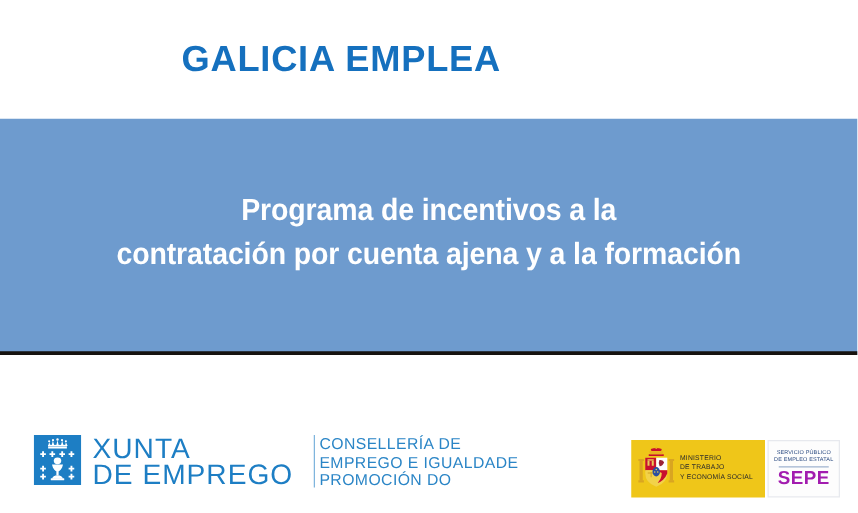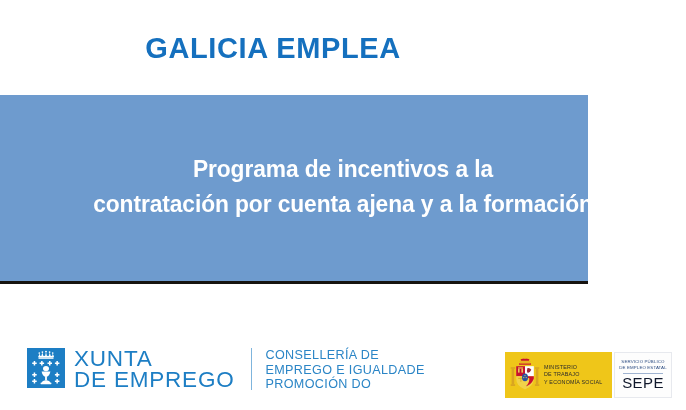--- a/index.html
+++ b/index.html
@@ -29,21 +29,21 @@
     color: #1570be;
     line-height: 34px;
     white-space: nowrap;
   }
 
   
   #banner {
     position: absolute;
     left: 0;
     top: 95px;
-    width: 588px;
+    width: 686px;
     height: 186px;
     background: #6e9bce;
     border-bottom: 3px solid #16130f;
     box-sizing: content-box;
   }
   #banner-text {
     position: absolute;
     left: 0;
     top: 56px;
     width: 686px;
@@ -97,21 +97,21 @@
   #xunta-wordmark .wm {
     display: block;
   }
   #xunta-divider {
     width: 1px;
     background: #7fb5dd;
     margin: 1px 0 2px 16px;
     flex: 0 0 auto;
   }
   #conselleria {
-    margin-left: 14px;
+    margin-left: 4px;
     color: #2a85c6;
     font-size: 12.6px;
     line-height: 14.6px;
     letter-spacing: 0.35px;
     padding-top: 1px;
     white-space: nowrap;
   }
   #conselleria .cl {
     display: block;
   }
@@ -171,25 +171,25 @@
     margin-bottom: 2px;
   }
   #sepe-tagline .sl { display: block; }
   #sepe-rule {
     width: 40px;
     height: 1px;
     background: #9fb3d0;
     margin-bottom: 1px;
   }
   #sepe-word {
-    color: #0f172a;
+    color: #a21caf;
     font-size: 15px;
     line-height: 16px;
     letter-spacing: 0.4px;
-    font-weight: normal;
+    font-weight: bold;
   }
 </style>
 </head>
 <body>
 
 <div id="page-title">GALICIA EMPLEA</div>
 
 <div id="banner">
   <div id="banner-text">
     <span class="ln">Programa de incentivos a la</span>

